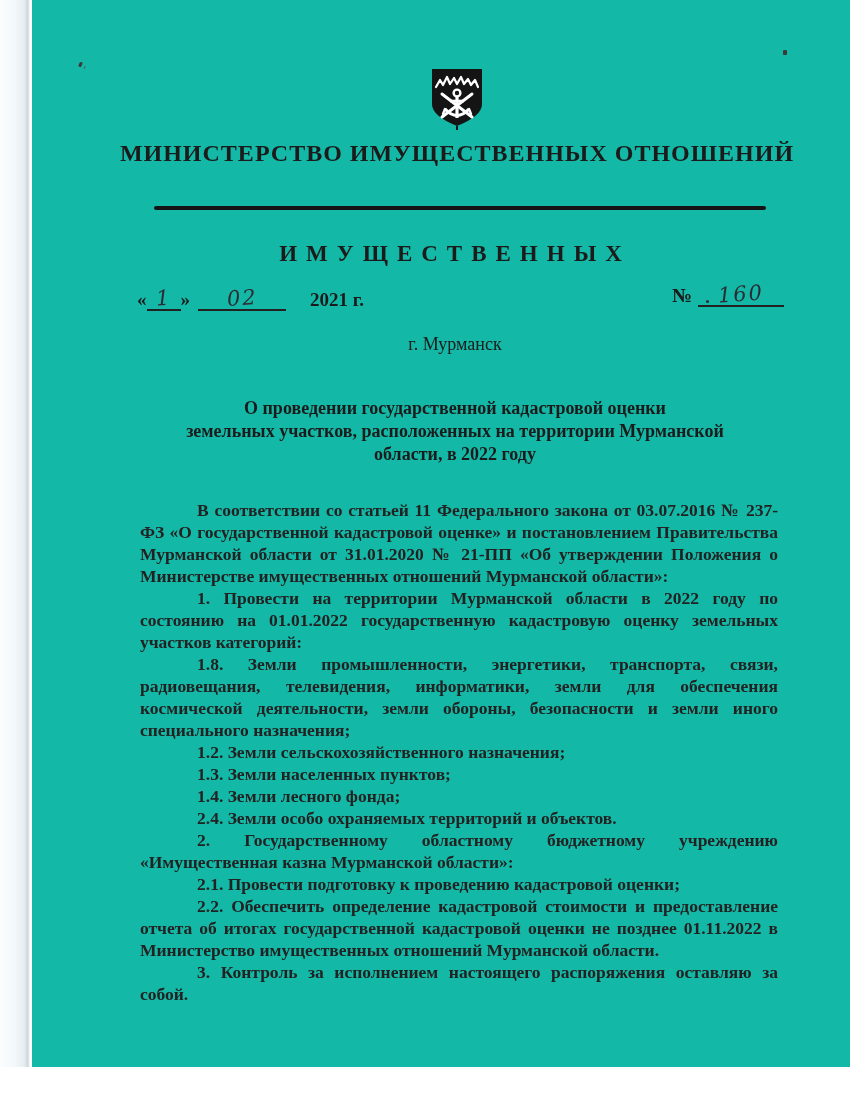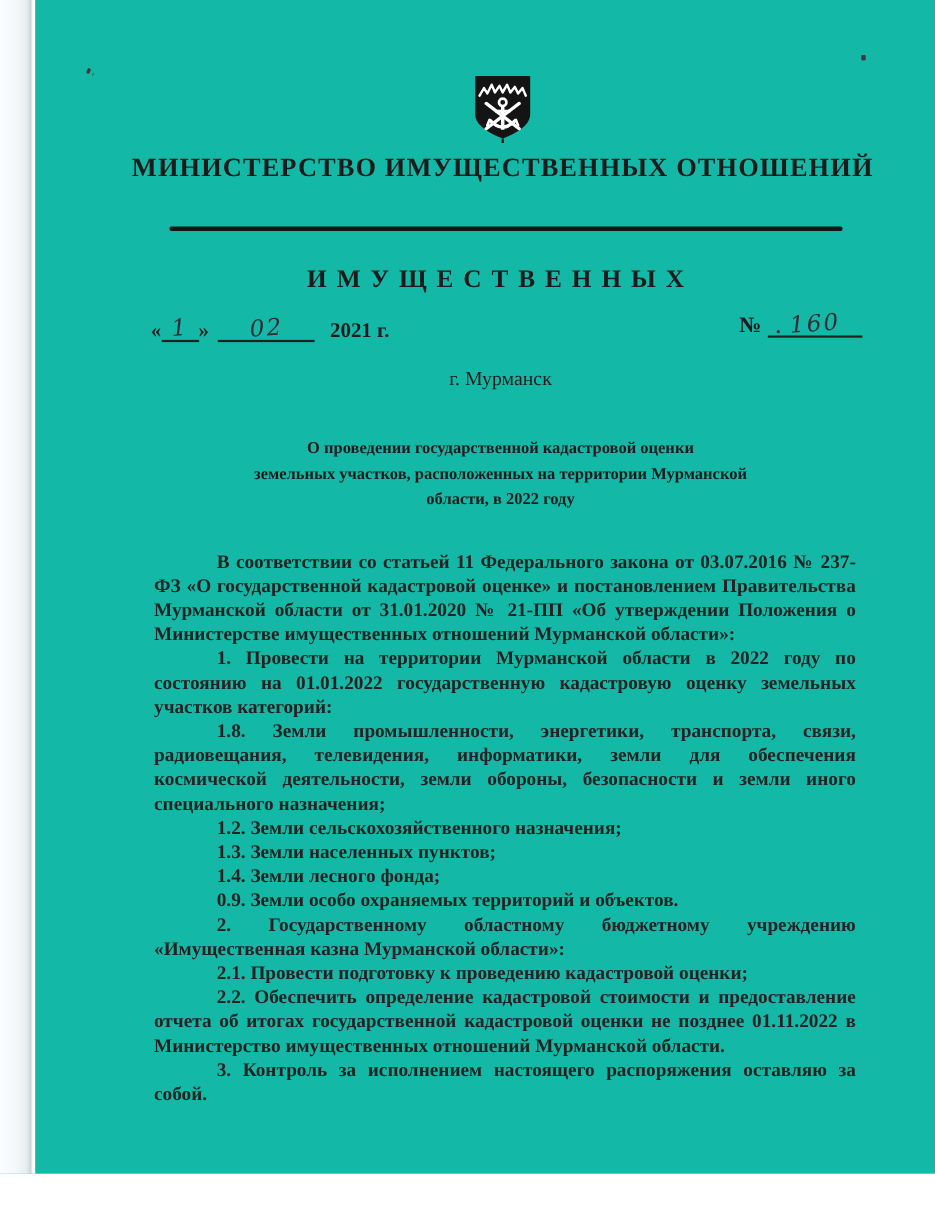--- a/index.html
+++ b/index.html
@@ -49,30 +49,30 @@
   }
   .blank-day { width:34px; }
   .blank-month { width:88px; margin-left:8px; }
   .blank-num { width:86px; margin-left:6px; }
   .hand {
     font-family:"DejaVu Serif", serif; font-style:italic; font-weight:normal;
     font-size:21px; color:#2c2c34; letter-spacing:2px;
     display:inline-block; transform:rotate(-4deg) translateY(-1px);
   }
   .ink-dot { position:absolute; left:706px; top:300px; width:3px; height:3px; background:#2c2c34; border-radius:50%; }
-  .year { margin-left:14px;text-align:right; }
+  .year { margin-left:24px;text-align:right; }
 
   .place {
     position:absolute; left:110px; top:334px; width:690px;
     text-align:center; font-weight:normal; font-size:18px; color:#1b1b1b;
   }
   .subject {
     position:absolute; left:110px; top:397px; width:690px;
     text-align:center; font-weight:bold;
-    font-size:15px; line-height:23px; color:#1b1b1b;
+    font-size:18px; line-height:23px; color:#1b1b1b;
   }
   .body-text {
     position:absolute; left:140px; top:499px; width:638px;
     font-size:17.5px; line-height:22px; text-align:justify;
     color:#222222;
     font-weight:bold;
   }
   .body-text p { margin:0; text-indent:57px; }
 
   .sig-role {
@@ -133,21 +133,21 @@
     <div>области, в 2022 году</div>
   </div>
 
   <div class="body-text">
     <p>В соответствии со статьей 11 Федерального закона от 03.07.2016 № 237-ФЗ «О государственной кадастровой оценке» и постановлением Правительства Мурманской области от 31.01.2020 № 21-ПП «Об утверждении Положения о Министерстве имущественных отношений Мурманской области»:</p>
     <p>1. Провести на территории Мурманской области в 2022 году по состоянию на 01.01.2022 государственную кадастровую оценку земельных участков категорий:</p>
     <p>1.8. Земли промышленности, энергетики, транспорта, связи, радиовещания, телевидения, информатики, земли для обеспечения космической деятельности, земли обороны, безопасности и земли иного специального назначения;</p>
     <p>1.2. Земли сельскохозяйственного назначения;</p>
     <p>1.3. Земли населенных пунктов;</p>
     <p>1.4. Земли лесного фонда;</p>
-    <p>0.9. Земли особо охраняемых территорий  и объектов.</p>
+    <p>2.4. Земли особо охраняемых территорий  и объектов.</p>
     <p>2. Государственному областному бюджетному учреждению «Имущественная казна Мурманской области»:</p>
     <p>2.1. Провести подготовку к проведению кадастровой оценки;</p>
     <p>2.2. Обеспечить определение кадастровой стоимости и предоставление отчета об итогах государственной кадастровой оценки не позднее 01.11.2022 в Министерство имущественных отношений Мурманской области.</p>
     <p>3.  Контроль за исполнением настоящего распоряжения оставляю за собой.</p>
   </div>
 
   <div class="sig-role">Министр</div>
   <div class="sig-scribble">
     <svg width="180" height="40" viewBox="0 0 180 40">
       <g fill="none" stroke="#2c2c34" stroke-width="2" stroke-linecap="round">

